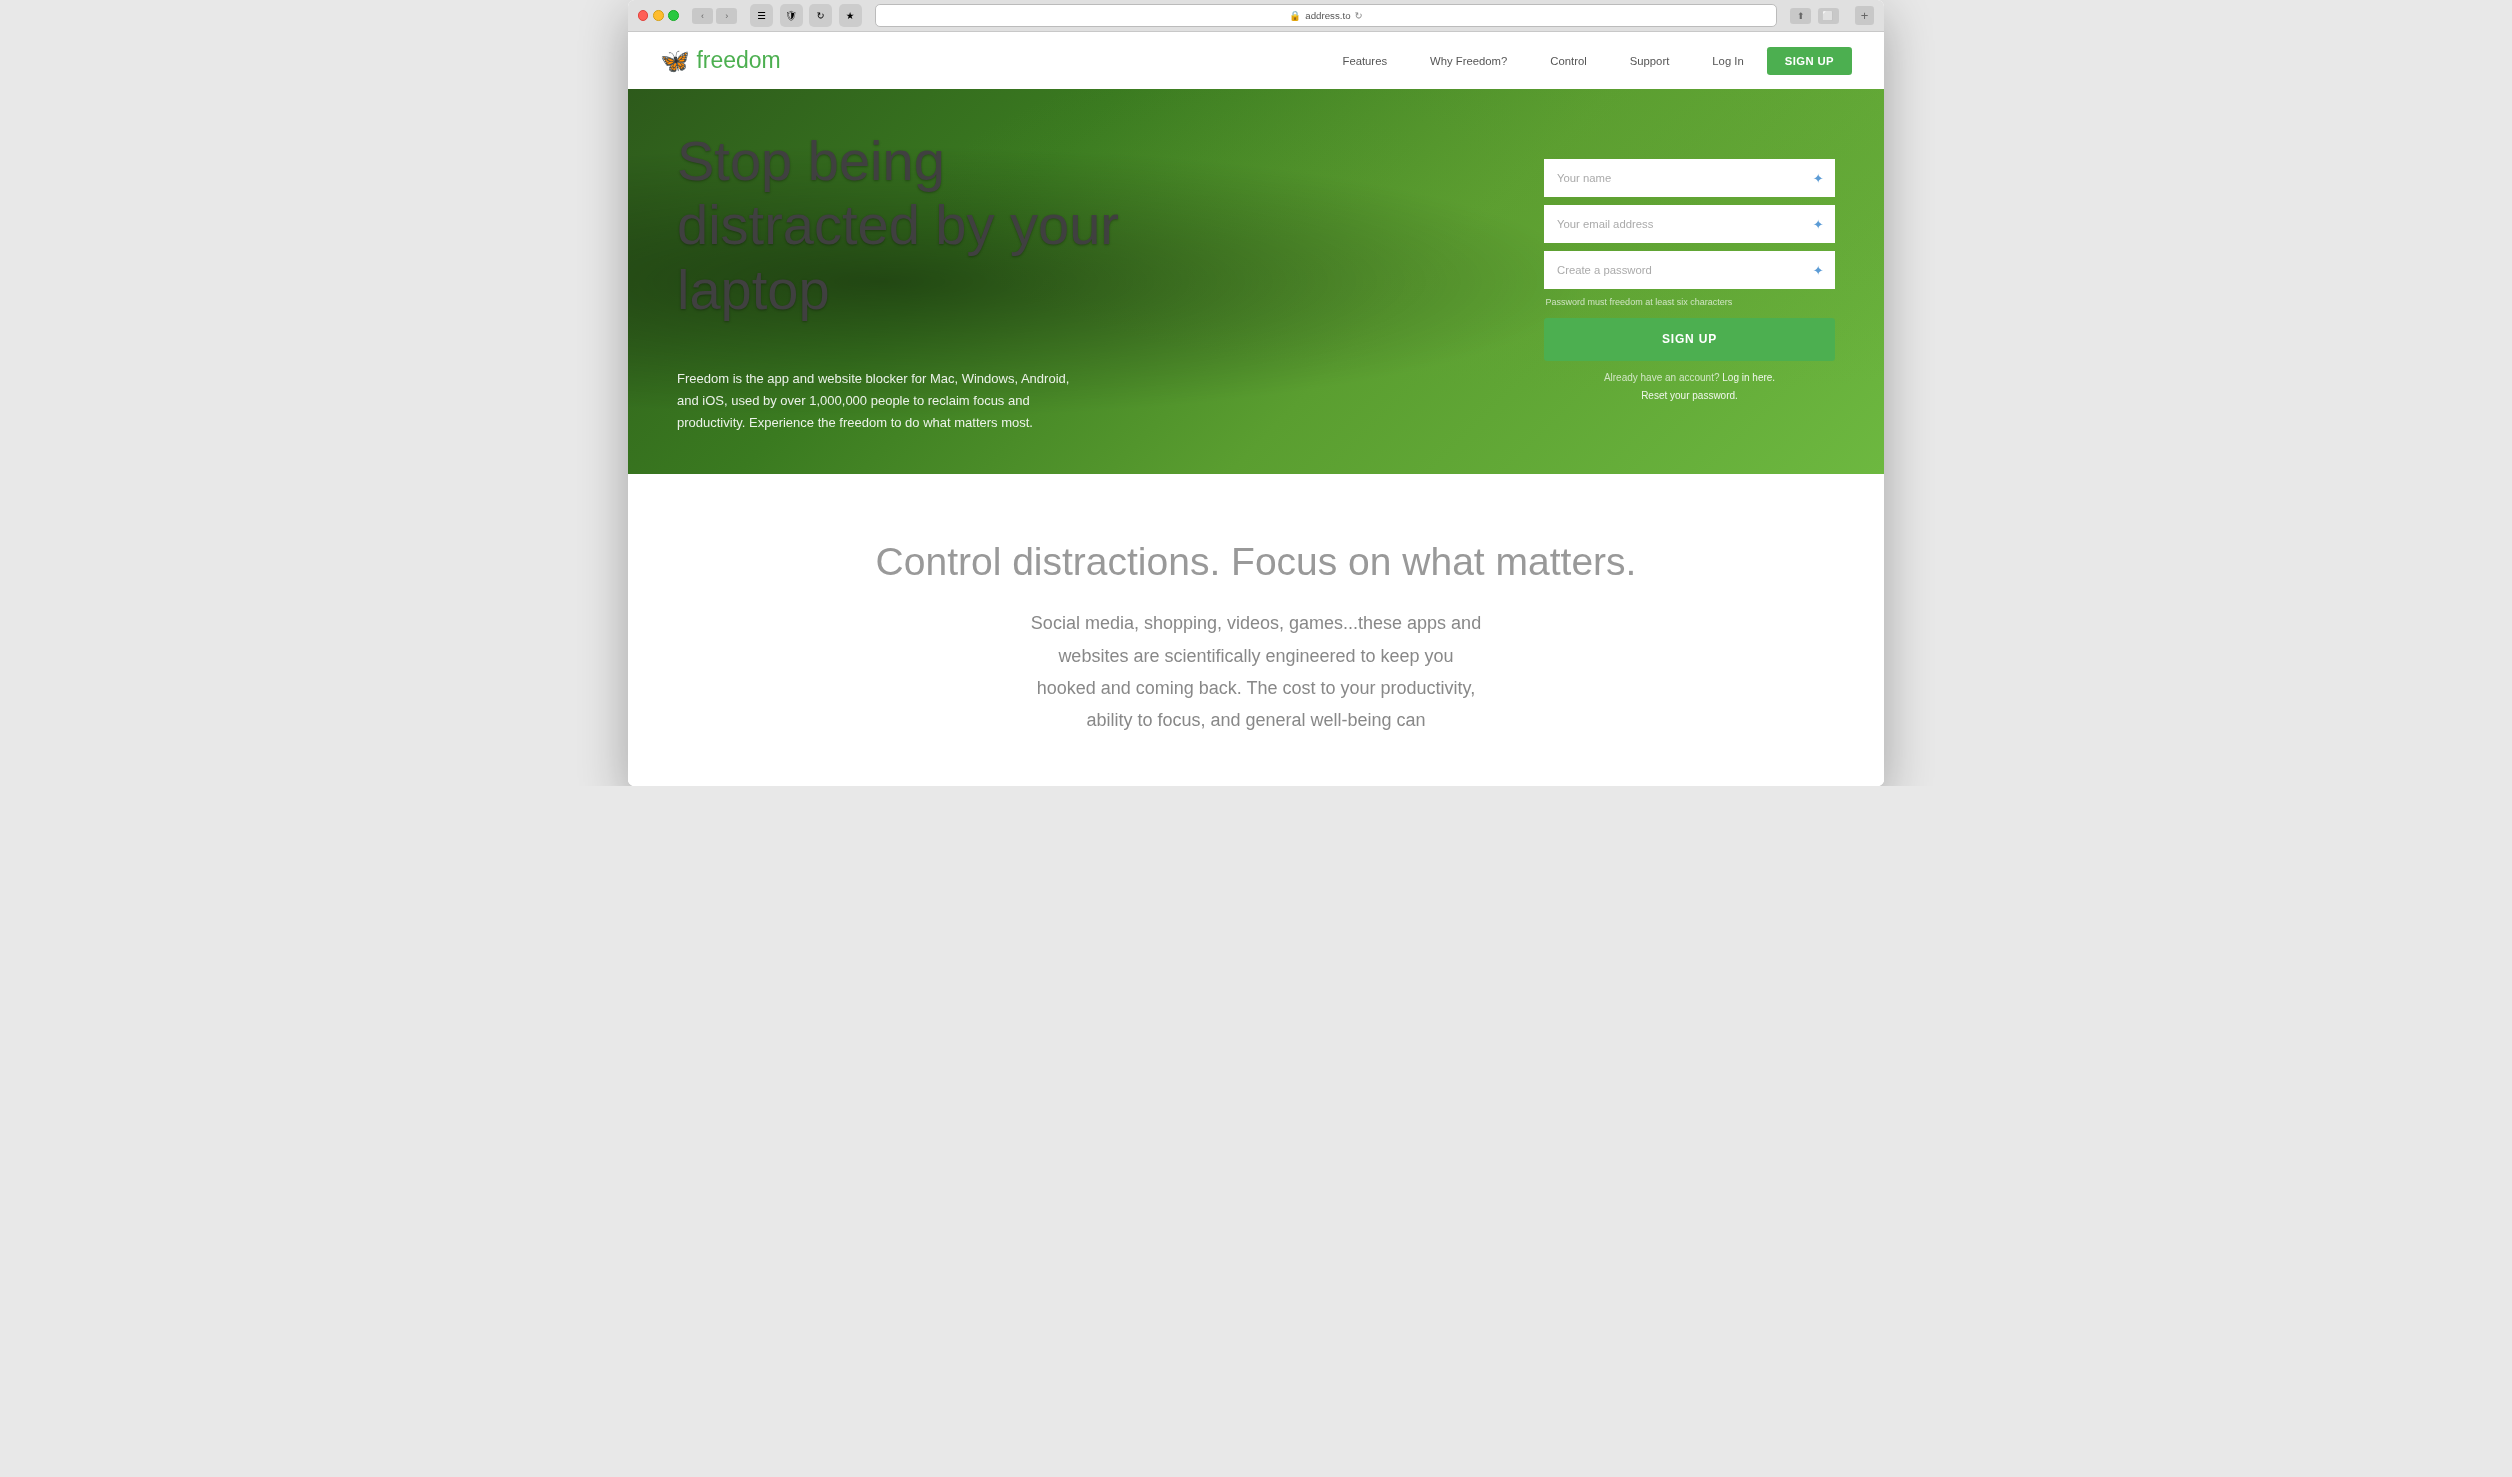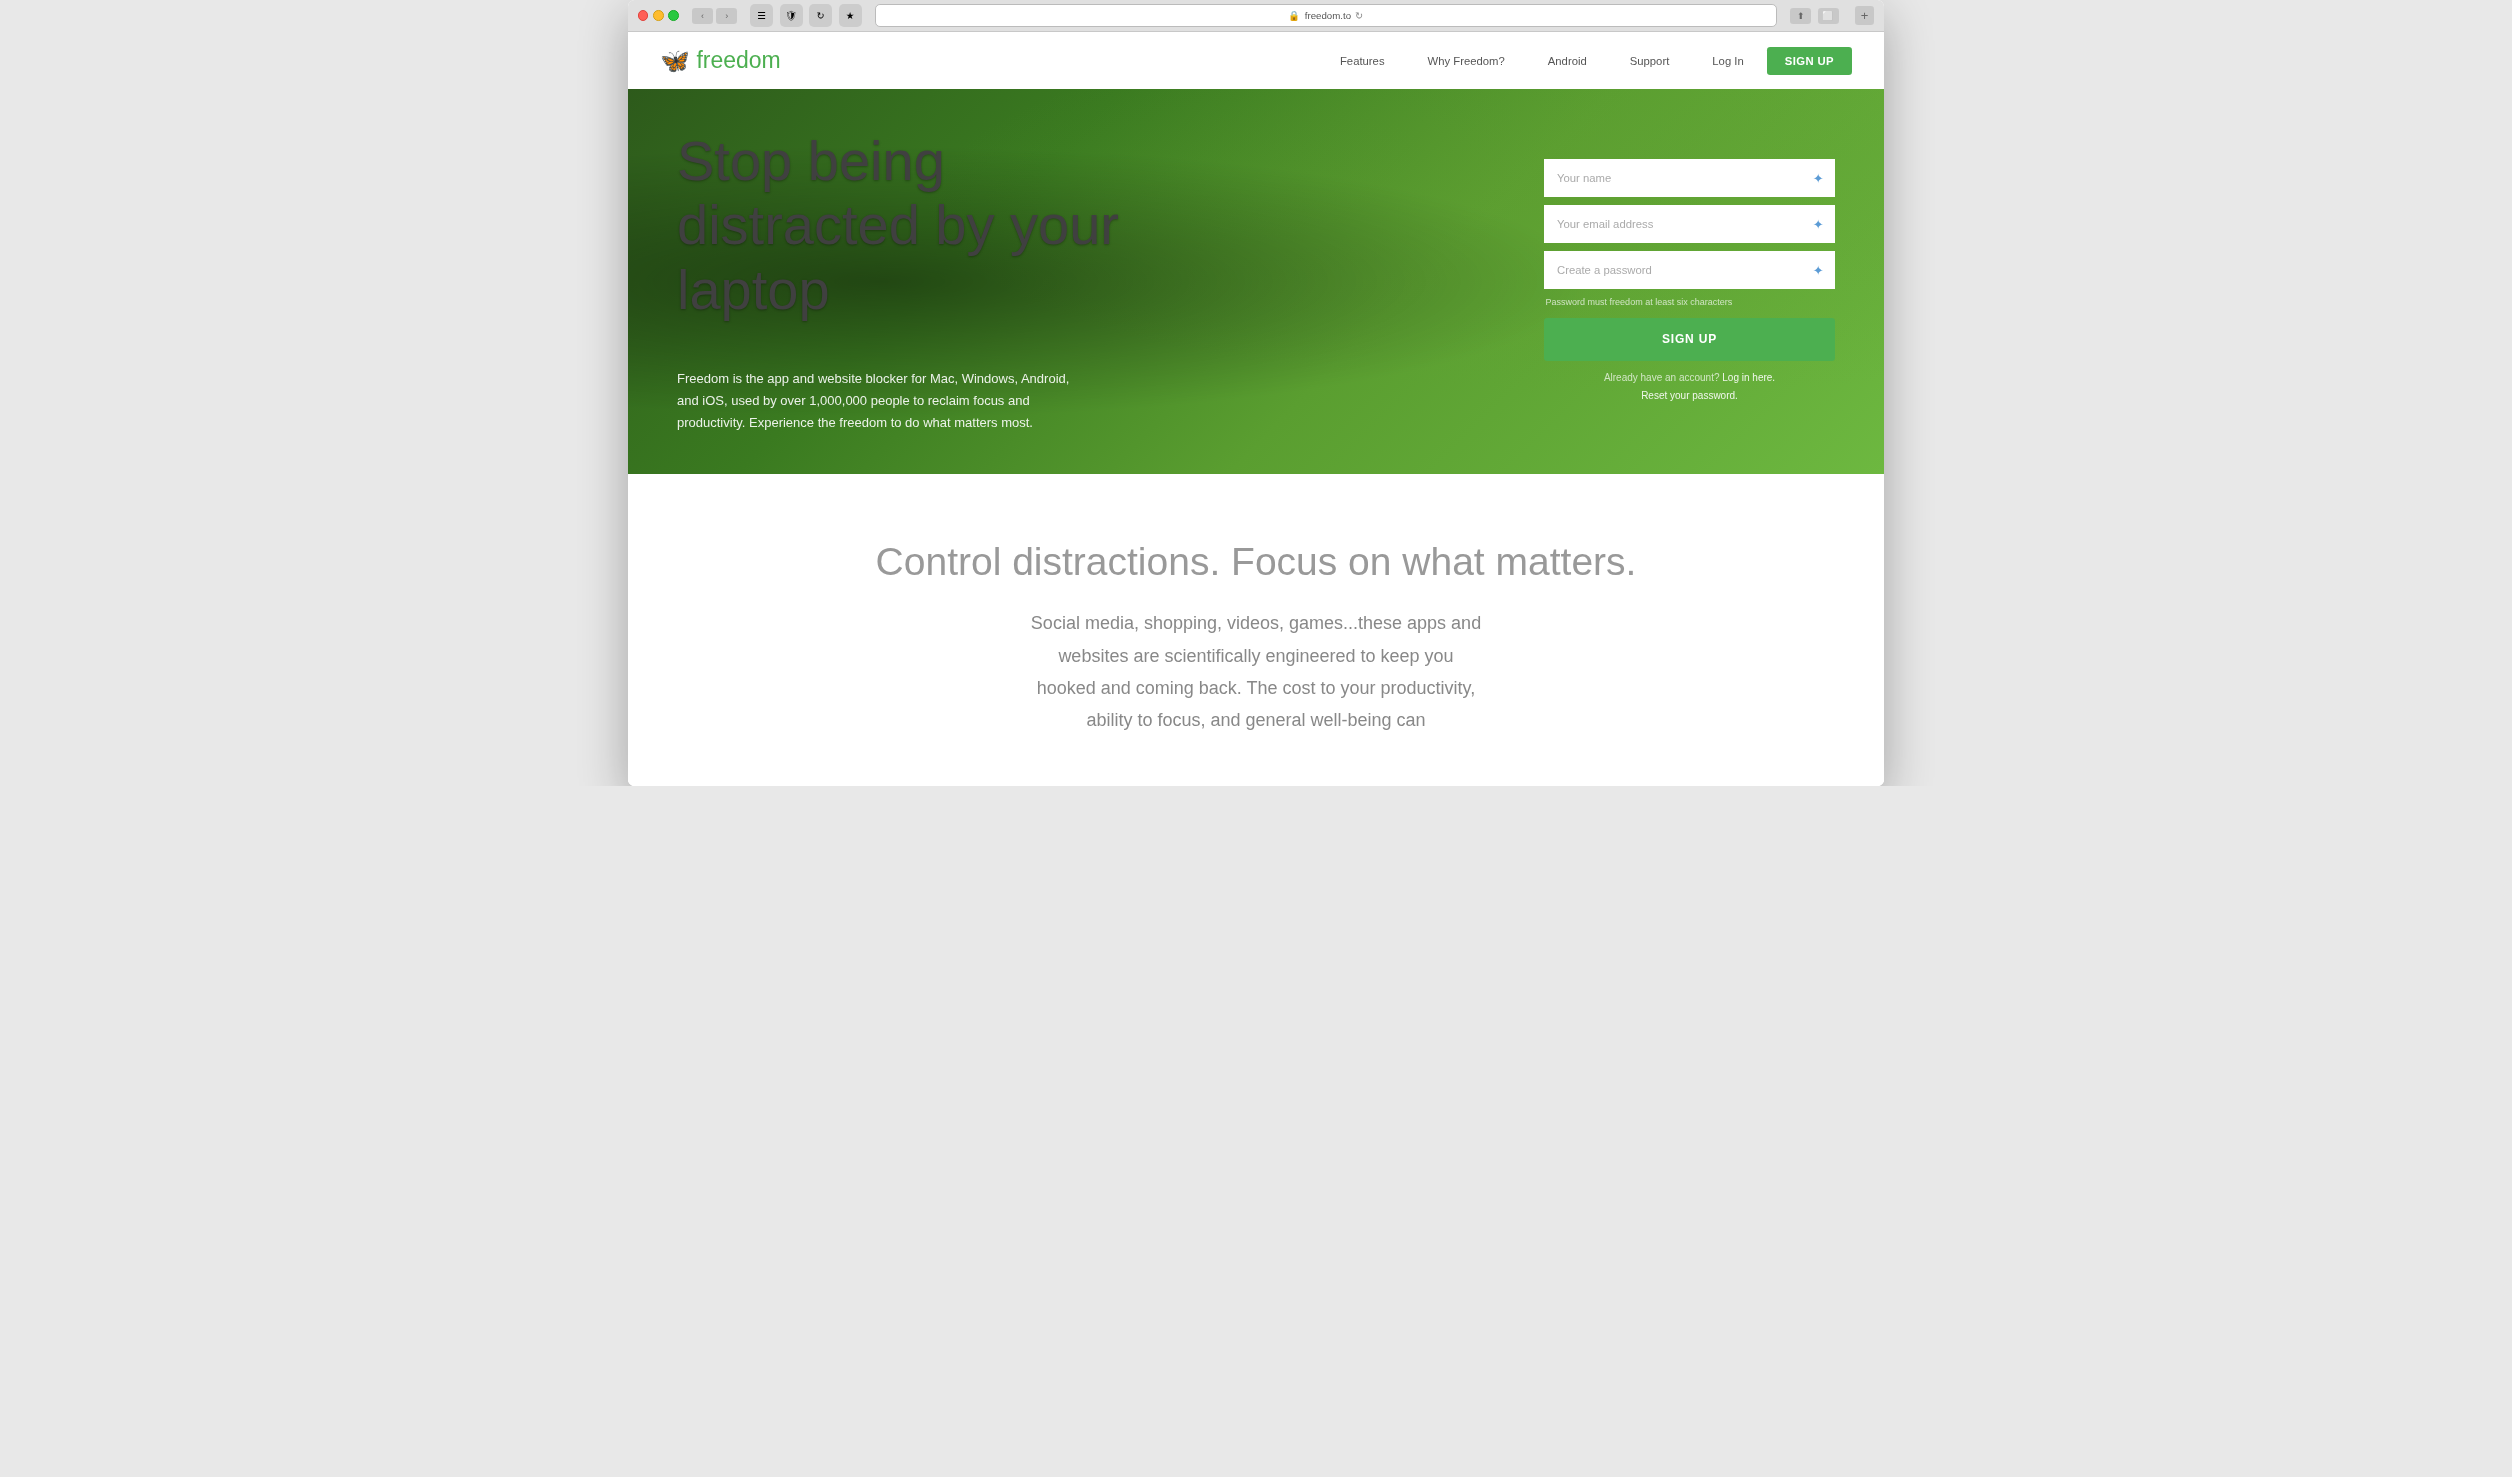--- a/index.html
+++ b/index.html
@@ -361,41 +361,41 @@
       <div class="nav-btn">›</div>
     </div>
     <div class="browser-toolbar-icons">
       <div class="toolbar-icon">☰</div>
       <div class="toolbar-icon">🛡</div>
       <div class="toolbar-icon">↻</div>
       <div class="toolbar-icon">★</div>
     </div>
     <div class="address-bar">
       <span class="lock-icon">🔒</span>
-      <span>freedom.to</span>
+      <span>address.to</span>
       <span class="refresh-icon">↻</span>
     </div>
     <div class="address-bar-right">
       <div class="share-btn">⬆</div>
       <div class="tab-btn">⬜</div>
     </div>
     <div class="new-tab-btn">+</div>
   </div>
 
   <div class="website">
 
     <nav class="site-nav">
       <a class="logo">
         <span class="logo-icon">🦋</span>
         <span>freedom</span>
       </a>
       <div class="nav-links">
         <a class="nav-link">Features</a>
         <a class="nav-link">Why Freedom?</a>
-        <a class="nav-link">Android</a>
+        <a class="nav-link">Control</a>
         <a class="nav-link">Support</a>
         <a class="nav-link">Log In</a>
         <button class="signup-btn">SIGN UP</button>
       </div>
     </nav>
 
     <section class="hero">
       <div class="hero-bg"></div>
       <div class="hero-content">
         <div class="hero-text">

